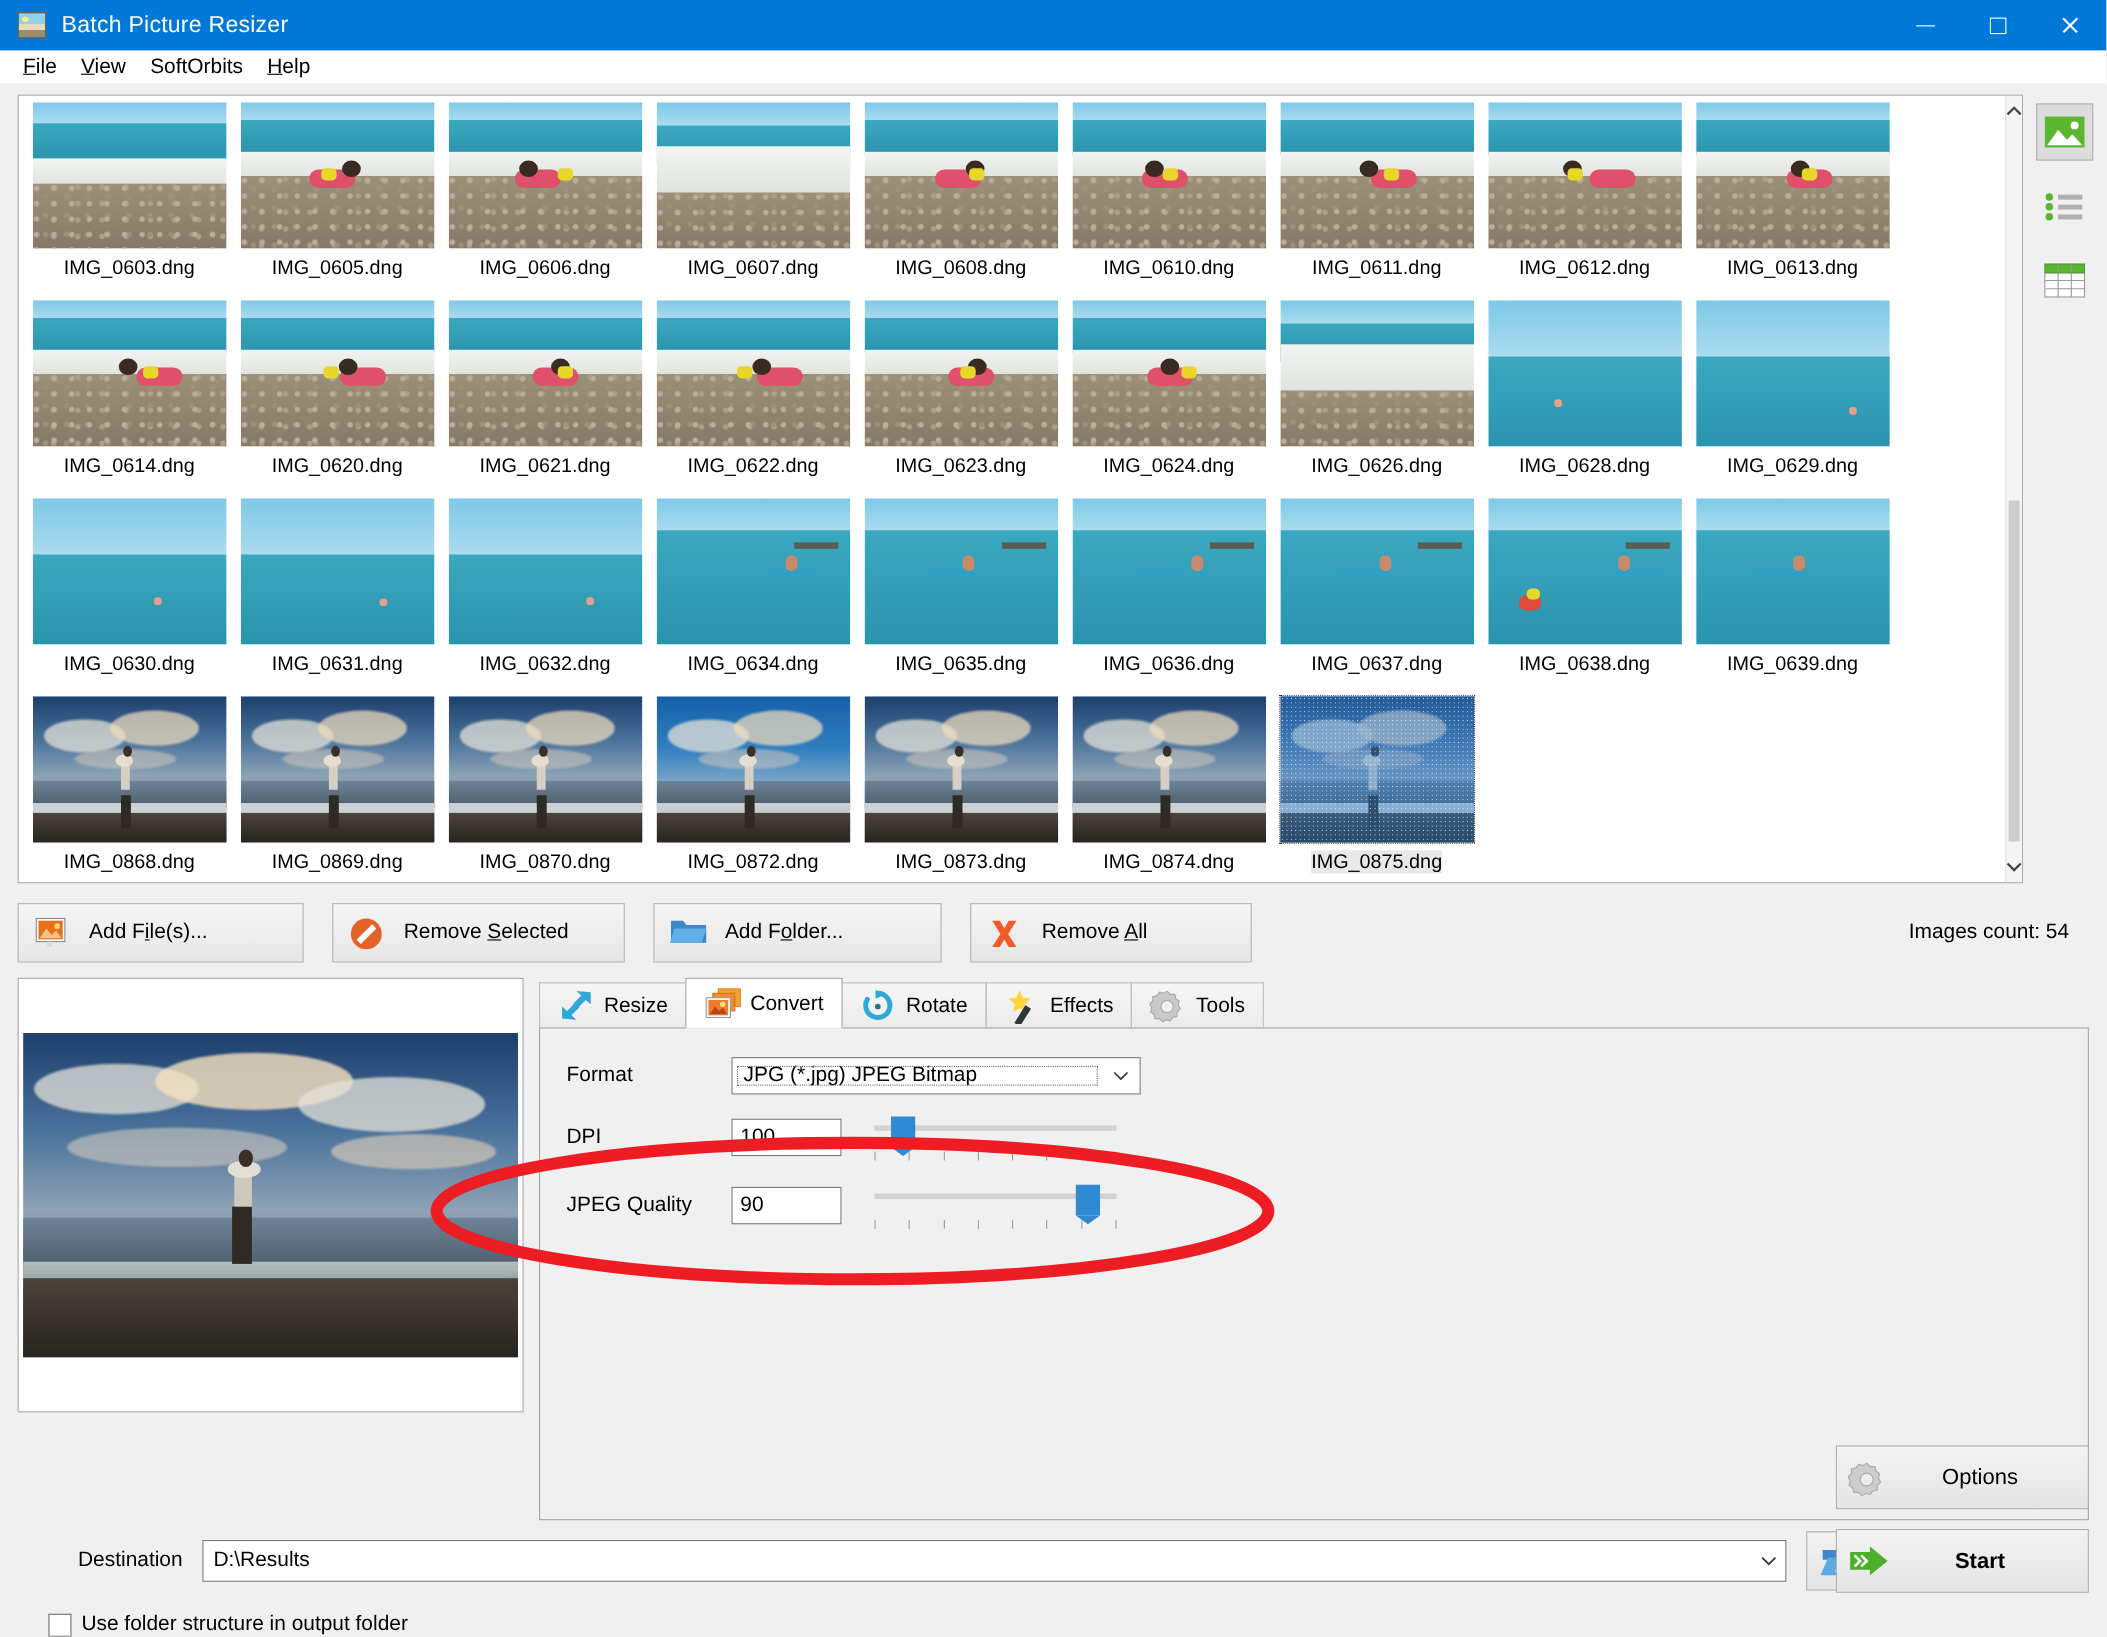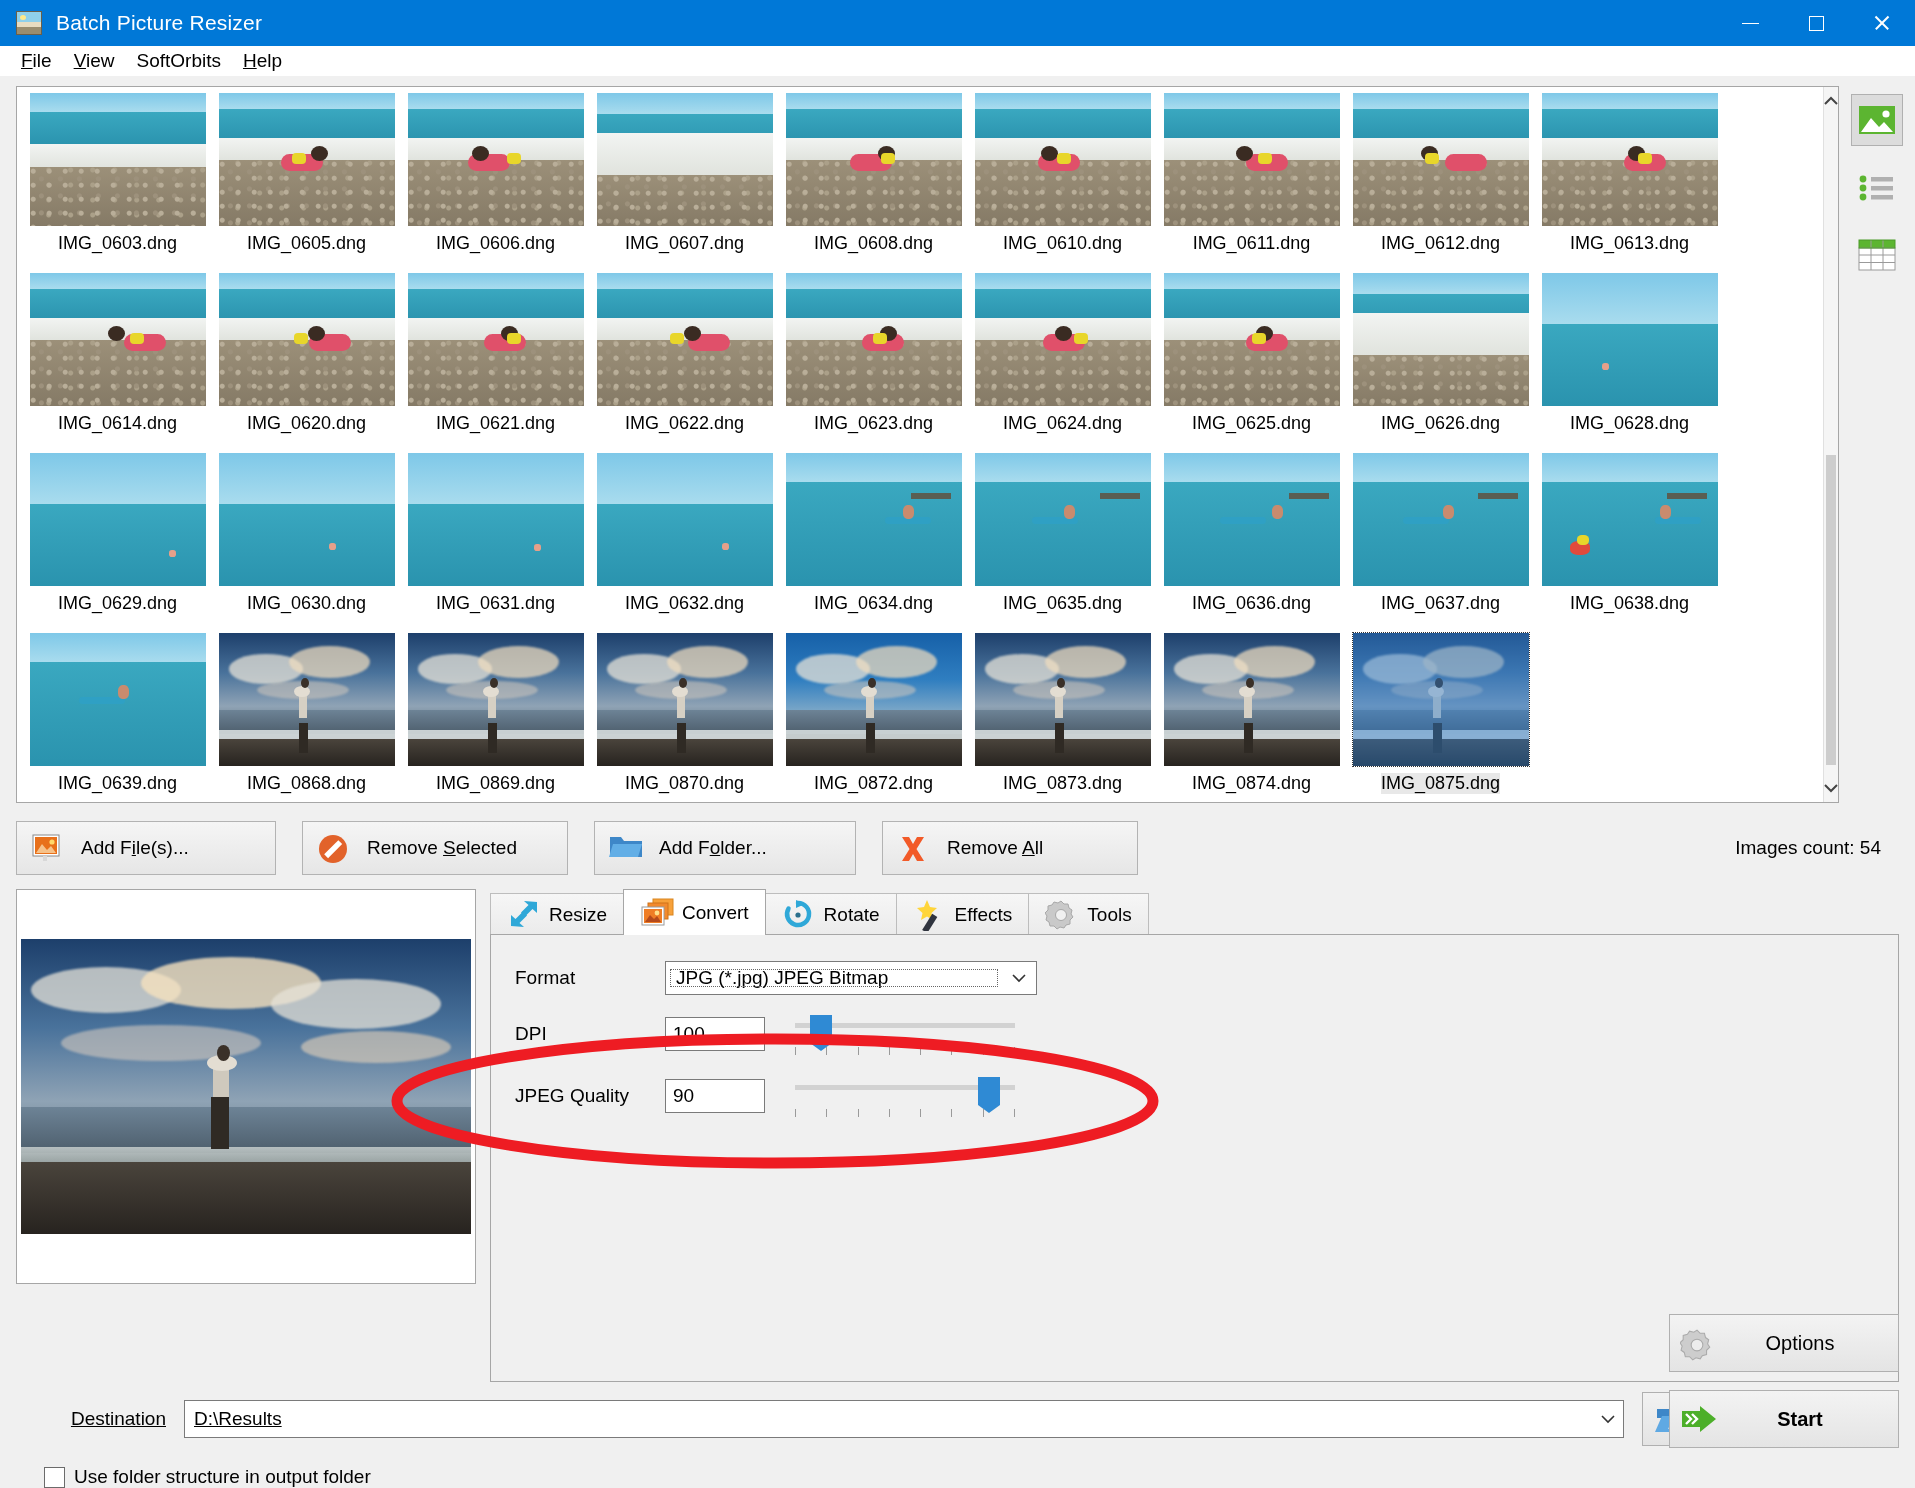--- a/index.html
+++ b/index.html
@@ -101,21 +101,21 @@
   .tinput { width:100px; height:34px; background:#fff; border:1px solid #7a7a7a; box-sizing:border-box; font-size:19px; padding-left:7px; display:flex; align-items:center; }
   .slider-wrap { margin-left:30px; width:220px; position:relative; height:46px; }
   .slider-track { position:absolute; top:12px; left:0; right:0; height:5px; background:#d2d2d2; }
   .slider-thumb { position:absolute; top:4px; width:22px; height:28px; background:#2f8ad4; }
   .slider-thumb::after { content:""; position:absolute; left:0; bottom:-8px; border-left:11px solid transparent; border-right:11px solid transparent; border-top:8px solid #2f8ad4; }
   .slider-ticks { position:absolute; top:36px; left:0; right:0; height:8px; display:flex; justify-content:space-between; }
   .slider-ticks i { width:1px; height:8px; background:#9a9a9a; display:block; }
 
   
   .dest-area { padding:10px 16px 0 16px; display:flex; flex-direction:column; }
-  .dest-row { display:flex; align-items:center;text-decoration:underline; }
+  .dest-row { display:flex; align-items:center; }
   .dest-label { width:150px; text-align:right; padding-right:18px; font-size:19px; }
   .dest-combo { flex:1 1 auto; height:38px; background:#fff; border:1px solid #7a7a7a; display:flex; align-items:center; box-sizing:border-box; }
   .dest-combo .ctext { padding-left:9px; font-size:19px; flex:1 1 auto; }
   .dest-combo .carrow { width:30px; display:flex; align-items:center; justify-content:center; font-size:14px; color:#333; }
   .browse-btn { width:66px; height:54px; margin-left:18px; background:linear-gradient(#f2f2f2,#e4e4e4); border:1px solid #b0b0b0; display:flex; align-items:center; justify-content:center; box-sizing:border-box; }
   .chk-row { display:flex; align-items:center; margin-top:20px; padding-left:28px;text-align:center; }
   .chkbox { width:21px; height:21px; border:1px solid #6b6b6b; background:#fff; margin-right:9px; box-sizing:border-box; }
   .chk-label { font-size:19px; }
 
   
@@ -374,34 +374,20 @@
                     <div class="sc-sky" style="height:12%"></div>
                     <div class="sc-sea" style="top:12%;height:24%"></div>
                     <div class="sc-foam" style="top:34%;height:18%"></div>
                     <div class="sc-peb" style="height:50%"></div>
                     <div class="person" style="left:39.03348481541616%;top:46%;width:42px;height:17px;background:#e0506a;border-radius:9px"></div>
                     <div class="person" style="left:45.832873324194225%;top:40%;width:17px;height:15px;background:#3a2b22;border-radius:50%"></div>
                     <div class="person" style="left:56.32649290068366%;top:45%;width:14px;height:11px;background:#e8d62a;border-radius:4px"></div>
                   </div>
                 </div>
                 <div class="thumb-label">IMG_0624.dng</div>
-              </div>
-              <div class="thumb-cell">
-                <div class="thumb-box">
-                  <div class="sea">
-                    <div class="sc-sky" style="height:12%"></div>
-                    <div class="sc-sea" style="top:12%;height:24%"></div>
-                    <div class="sc-foam" style="top:34%;height:18%"></div>
-                    <div class="sc-peb" style="height:50%"></div>
-                    <div class="person" style="left:47.0686912965175%;top:46%;width:42px;height:17px;background:#e0506a;border-radius:9px"></div>
-                    <div class="person" style="left:52.71080407119007%;top:40%;width:17px;height:15px;background:#3a2b22;border-radius:50%"></div>
-                    <div class="person" style="left:50.1862898019026%;top:45%;width:14px;height:11px;background:#e8d62a;border-radius:4px"></div>
-                  </div>
-                </div>
-                <div class="thumb-label">IMG_0625.dng</div>
               </div>
               <div class="thumb-cell">
                 <div class="thumb-box">
                   <div class="sea">
                     <div class="sc-sky" style="height:16%"></div>
                     <div class="sc-sea" style="top:16%;height:26%"></div>
                     <div class="sc-foam" style="top:30%;height:34%"></div>
                     <div class="sc-peb" style="height:38%"></div>
                   </div>
                 </div>

